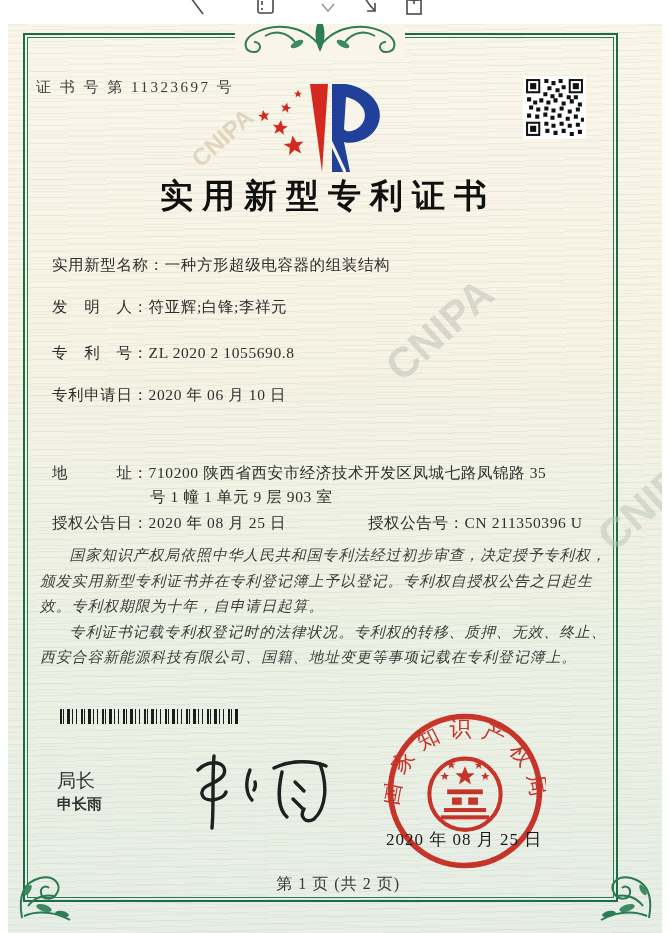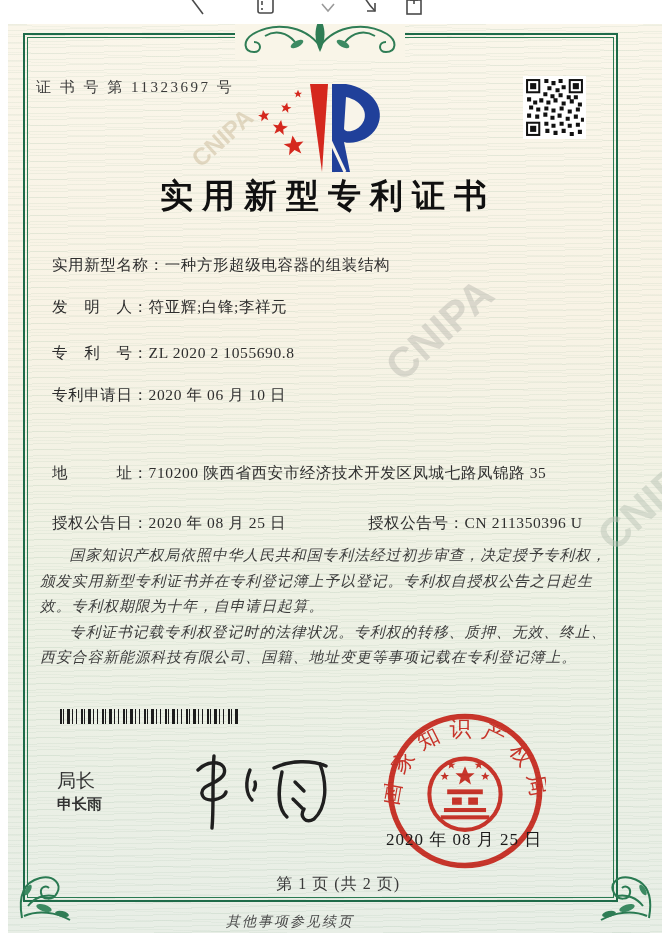--- a/index.html
+++ b/index.html
@@ -230,20 +230,21 @@
   </div>
   <div class="row r-no">
     <span class="lab">专　利　号：</span><span>ZL 2020 2 1055690.8</span>
   </div>
   <div class="row r-appdate">
     <span class="lab">专利申请日：</span><span>2020 年 06 月 10 日</span>
   </div>
   <div class="row r-addr">
     <span class="lab">地　　　址：</span><span>710200 陕西省西安市经济技术开发区凤城七路凤锦路 35</span>
   </div>
+  <div class="addr2">号 1 幢 1 单元 9 层 903 室</div>
   <div class="row r-grant">
     <span class="lab">授权公告日：</span><span>2020 年 08 月 25 日</span>
     <span class="grant2"><span class="lab">授权公告号：</span><span>CN 211350396 U</span></span>
   </div>
 
   <div class="legal">
     <p>国家知识产权局依照中华人民共和国专利法经过初步审查，决定授予专利权，颁发实用新型专利证书并在专利登记簿上予以登记。专利权自授权公告之日起生效。专利权期限为十年，自申请日起算。</p>
     <p>专利证书记载专利权登记时的法律状况。专利权的转移、质押、无效、终止、西安合容新能源科技有限公司、国籍、地址变更等事项记载在专利登记簿上。</p>
   </div>
 
@@ -286,15 +287,14 @@
           <rect x="104" y="108" width="12" height="9" stroke="none"></rect>
           <rect x="74" y="121" width="52" height="5" stroke="none"></rect>
           <rect x="70" y="130" width="60" height="5" stroke="none"></rect>
         </g>
       </g>
     </svg>
   </div>
   <div class="seal-date">2020 年 08 月 25 日</div>
 
   <div class="page-footer">第 1 页 (共 2 页)</div>
-  <div class="cont-note">其他事项参见续页</div>
 
 </div>
 
 </body></html>

